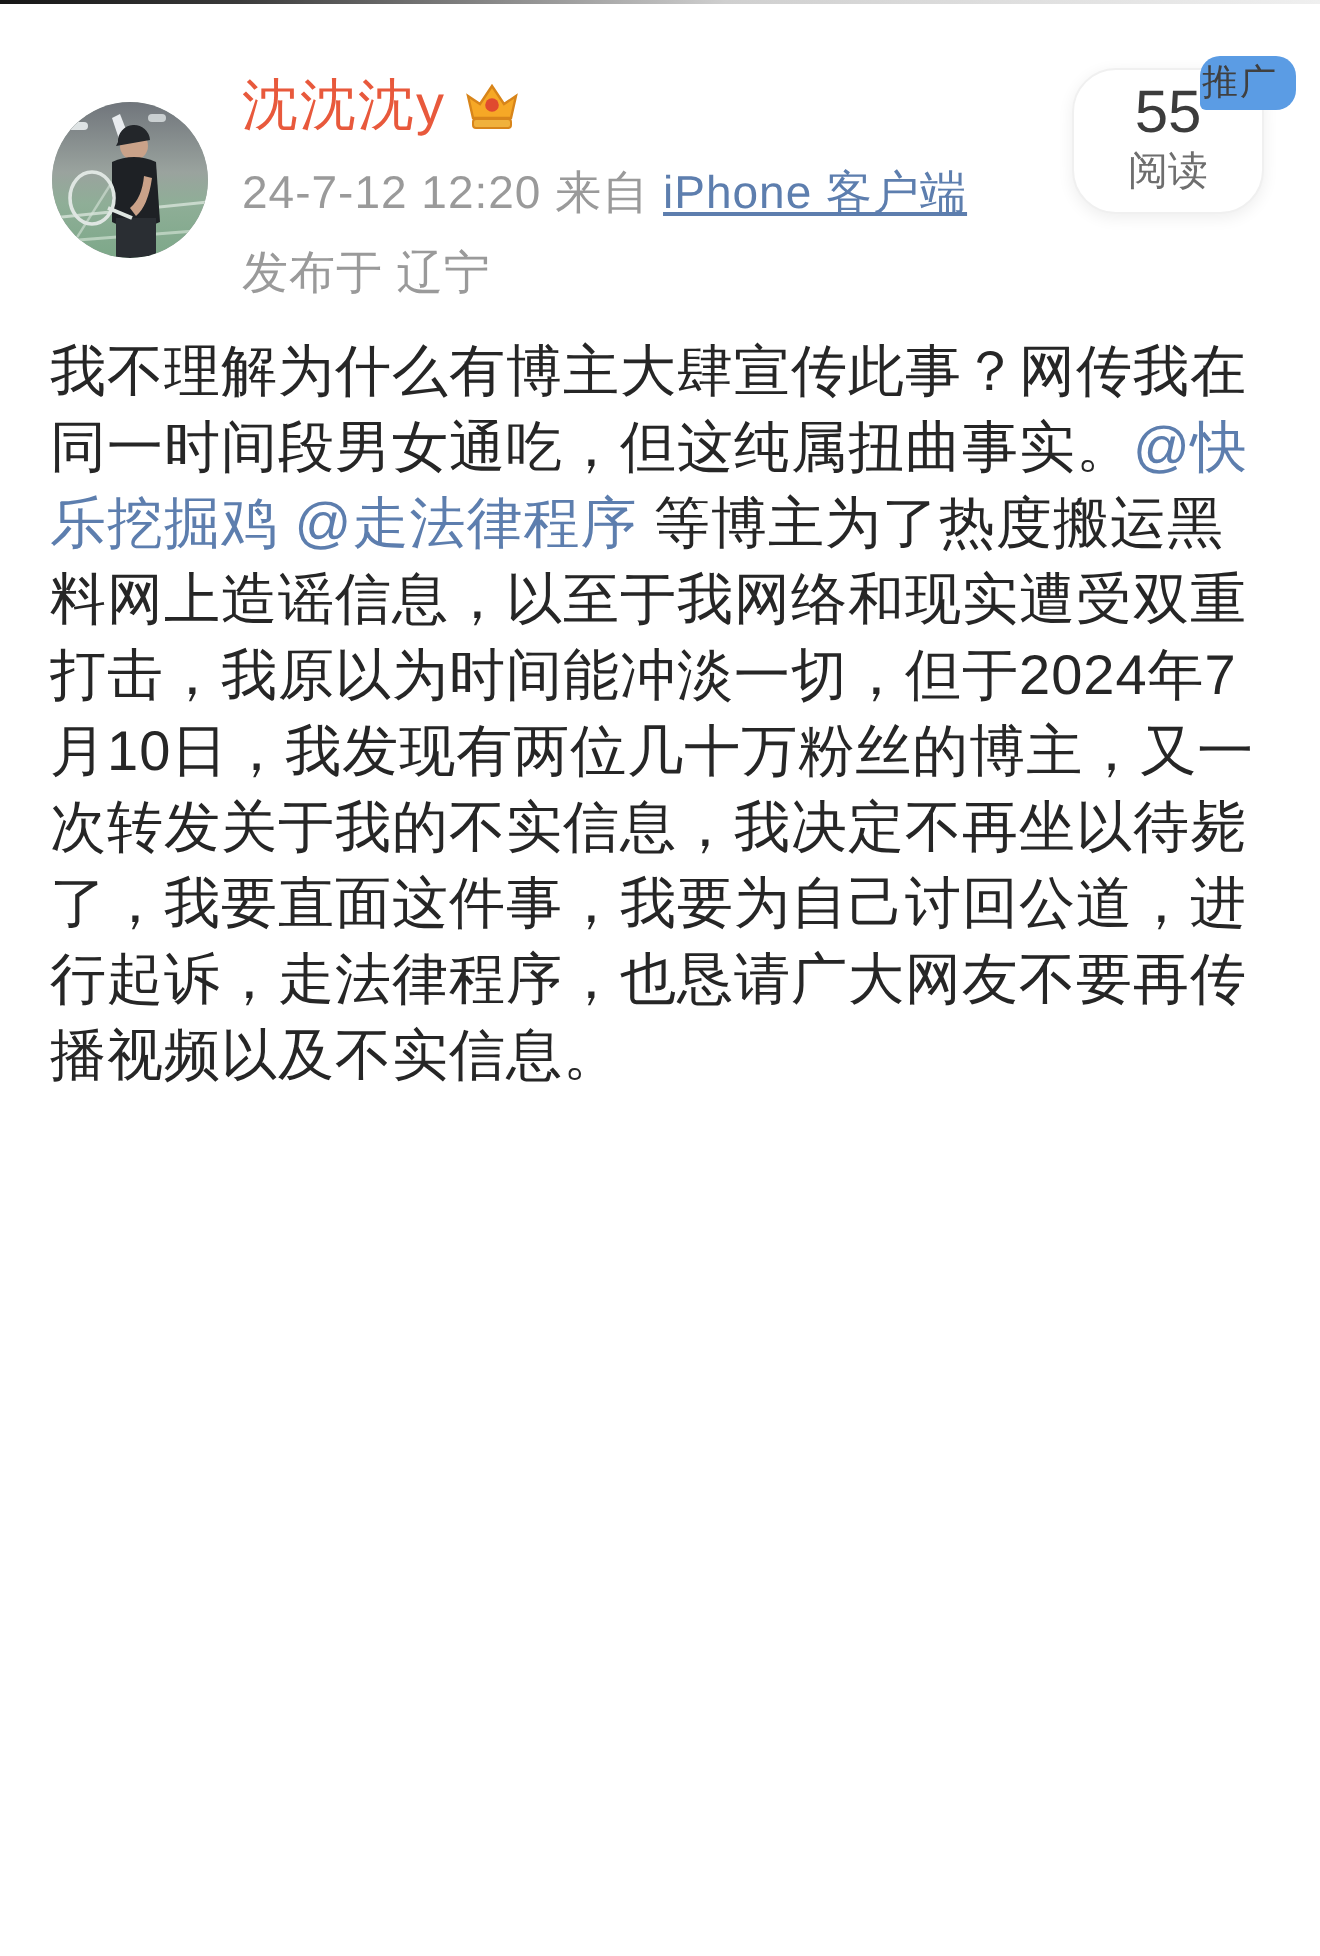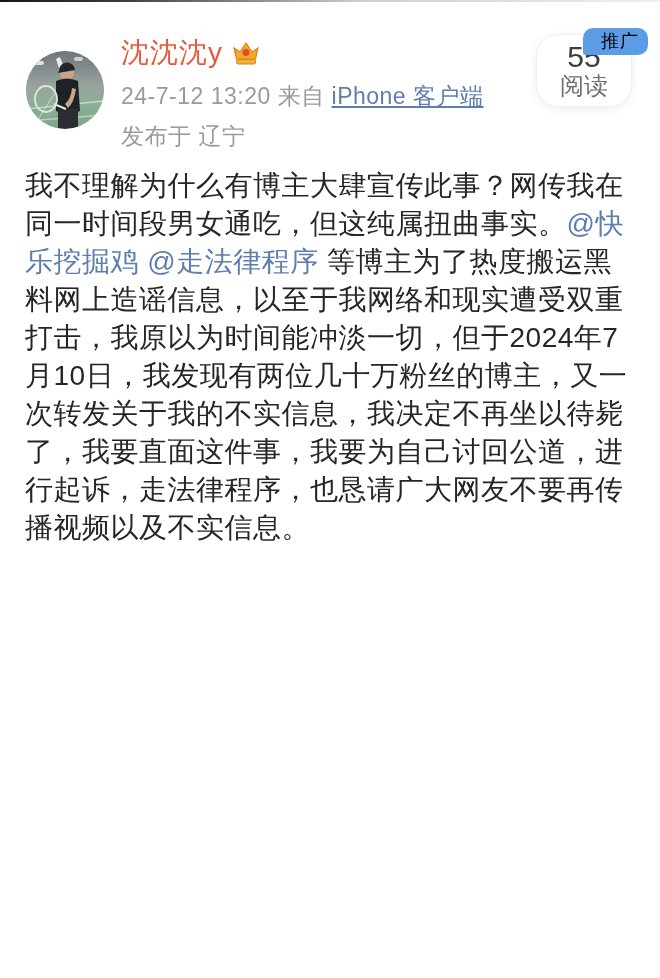--- a/index.html
+++ b/index.html
@@ -53,29 +53,29 @@
     width: 96px;
     background: #ffffff;
     border: 1px solid #f0f0f0;
     border-radius: 22px;
     box-shadow: 0 2px 8px rgba(0,0,0,0.07);
     text-align: center;
     padding: 6px 4px 8px 4px;
     cursor: pointer;
   }
   .read-num { font-size: 30px; color: #3c3c3c; line-height: 32px; }
-  .read-label { font-size: 24px; color: #6e6e6e; line-height: 24px; margin-top: 1px; }
+  .read-label { font-size: 20px; color: #6e6e6e; line-height: 24px; margin-top: 1px; }
   .promo-tag {
     position: absolute;
     top: -7px; right: -17px;
     background: var(--tag-blue, #5b9ce4);
-    color: #000000;
+    color: #404040;
     font-size: 18px;
     line-height: 18px;
-    padding: 4px 9px 5px 18px;
+    padding: 4px 9px 5px 1px;
     border-radius: 10px 10px 10px 3px;
     letter-spacing: 1px;
   }
   .post-body {
     padding: 15px 25px 0 25px;
     font-size: 28px;
     line-height: 38px;
     color: #262626;
     letter-spacing: 0.5px;
   }
@@ -136,21 +136,21 @@
         <span class="username">沈沈沈y</span>
         <span class="vip-badge">
           <svg width="30" height="28" viewBox="0 0 30 28">
             <path d="M3 9 L9 13 L15 4 L21 13 L27 9 L24.5 20 L5.5 20 Z" fill="#f6a826" stroke="#d8851a" stroke-width="1.2"></path>
             <circle cx="15" cy="13.5" r="3.4" fill="#e04a2f"></circle>
             <rect x="5.5" y="20.5" width="19" height="4.5" rx="1.5" fill="#f0b13c" stroke="#d8851a" stroke-width="1"></rect>
           </svg>
         </span>
       </div>
       <div class="meta-row">
-        <span>24-7-12 13:20</span>
+        <span>24-7-12 12:20</span>
         <span>来自</span>
         <span class="link">iPhone 客户端</span>
       </div>
       <div class="meta-row">
         <span>发布于 辽宁</span>
       </div>
     </div>
 
     <div class="read-pill">
       <div class="read-num">55</div>

